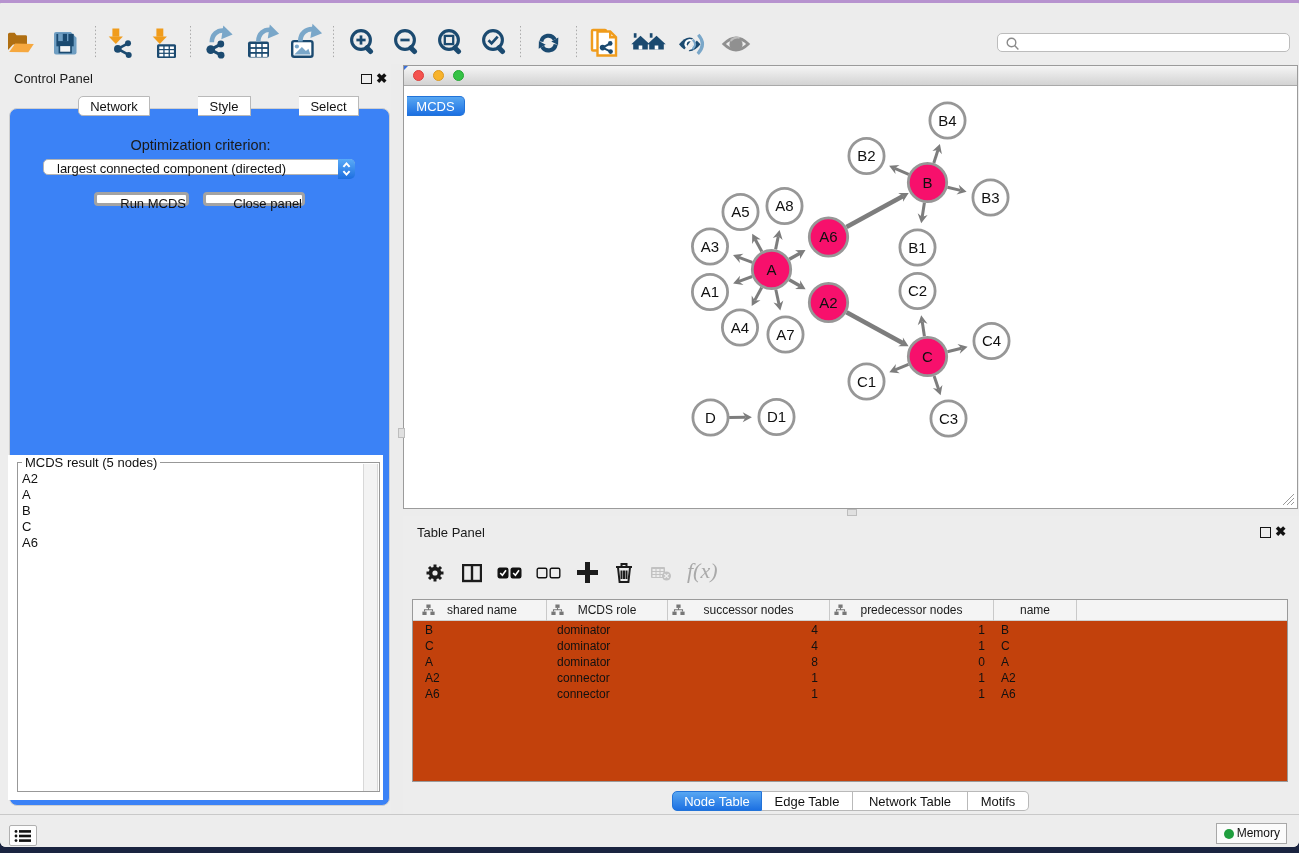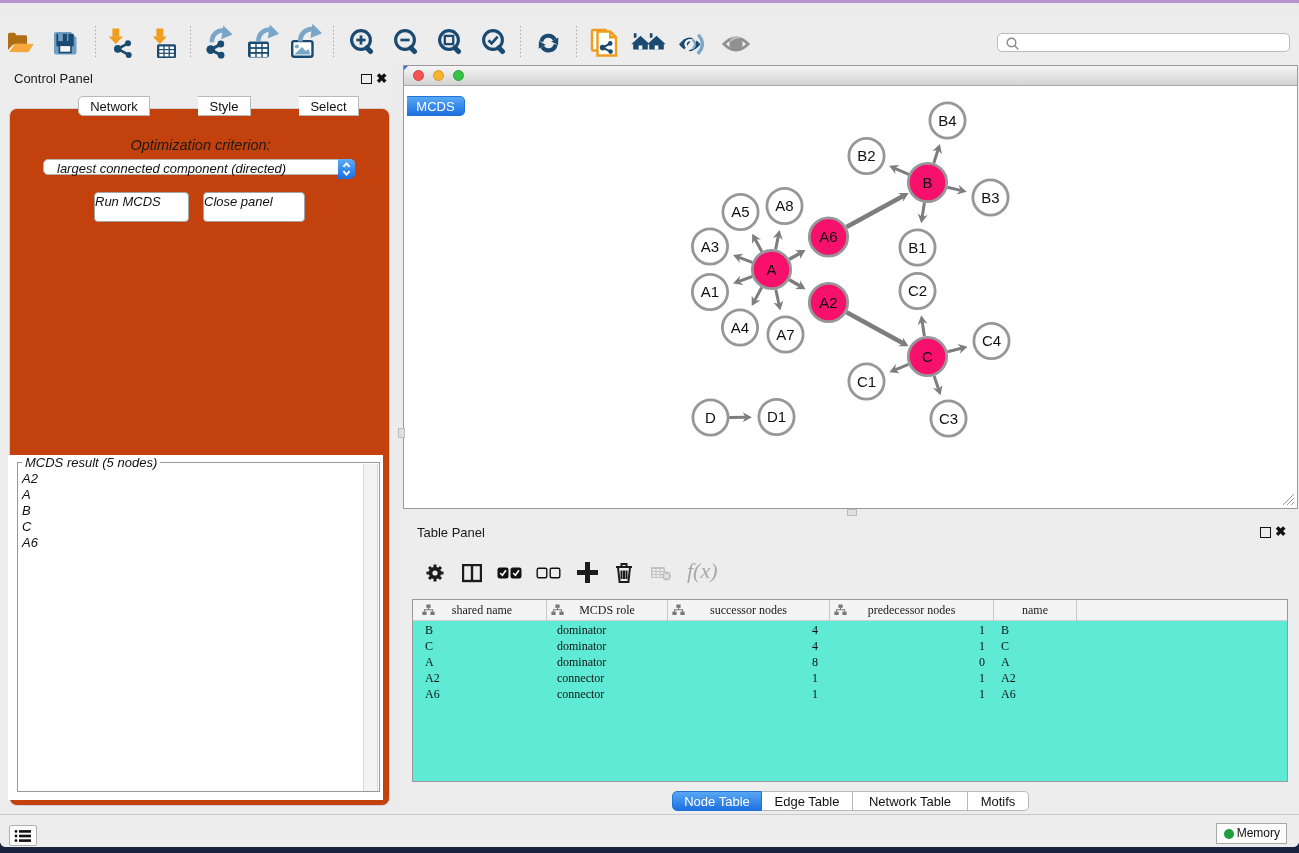--- a/index.html
+++ b/index.html
@@ -20,42 +20,42 @@
   #searchbox { position:absolute; left:997px; top:13px; width:293px; height:19px; background:#fff; border:1px solid #bcbcbc; border-radius:5px; }
   
   #cpanel { position:absolute; left:0; top:64px; width:391px; height:751px; background:#ededed; }
   #cpanel .hdr { position:absolute; left:14px; top:7px; font-size:13px; color:#1a1a1a; }
   .winbtns { position:absolute; font-size:13.5px; color:#111; }
   .tabs { position:absolute; display:flex; height:20px; font-size:13px; z-index:5; }
   .tab { background:#fff; border:1px solid #b9b9b9; border-left:none; color:#111; text-align:center; line-height:19px; }
   .tab.first { border-left:1px solid #b9b9b9; border-radius:5px 0 0 5px; }
   .tab.last { border-radius:0 5px 5px 0; }
   .tab.sel { background:linear-gradient(#58a7f2,#1c70e2); color:#fff; border-color:#2273d8; }
-  #cpbox { position:absolute; left:9px; top:44px; width:381px; height:698px; background:#c2410c; border:1px solid #cfcfcf; border-radius:8px;font-style:italic; }
+  #cpbox { position:absolute; left:9px; top:44px; width:381px; height:698px; background:#3b82f6; border:1px solid #cfcfcf; border-radius:8px; }
   #optlabel { position:absolute; left:0; top:28px; width:381px; text-align:center; font-size:14.5px; color:#1a1a1a; }
   #dropdown { position:absolute; left:33px; top:50px; width:312px; height:16px; background:#fff; border:1px solid #b3b3b3; border-radius:5px; font-size:13px; color:#111; line-height:18px; padding-left:13px; }
   #dropdown .spin { position:absolute; right:-1px; top:-1px; width:17px; height:20px; background:linear-gradient(#5aabf7,#1d6ee0); border-radius:0 5px 5px 0; }
-  .btn { position:absolute; height:30px; background:#fff; border:1px solid #a3a3a3; border-radius:4px; font-size:13px; color:#111; text-align:left; line-height:17px; }
+  .btn { position:absolute; height:14px; background:#fff; border:3px solid #a3a3a3; border-radius:4px; font-size:13px; color:#111; text-align:right; line-height:17px; }
   #mcdswhite { position:absolute; left:-2px; top:346px; width:375px; height:345px; background:#fff; }
   #mcdsbox { position:absolute; left:9px; top:7px; width:363px; height:330px; border:1px solid #989898; }
   #mcdsbox .lbl { position:absolute; left:4px; top:-8px; background:#fff; padding:0 3px; font-size:13px; color:#111; }
   #mcdslist { position:absolute; left:4px; top:8px; font-size:13px; line-height:16px; color:#111; }
   #mcdsscroll { position:absolute; right:1px; top:1px; width:15px; height:327px; background:#f3f3f3; border-left:1px solid #d8d8d8; border-right:1px solid #d8d8d8; }
   
   #netwin { position:absolute; left:403px; top:65px; width:895px; height:444px; background:#fff; border:1px solid #9b9b9b; }
   #nettitle { position:absolute; left:0; top:0; width:100%; height:20px; background:linear-gradient(#f5f5f5,#d3d3d3); border-bottom:1px solid #a9a9a9; }
   #nettitle .tl { width:11px; height:11px; top:4px; }
   #nettitle .red { left:9px; background:#f4534f; border:0.5px solid #dd3e3c; }
   #nettitle .yel { left:29px; background:#f7b32c; border:0.5px solid #dd9a20; }
   #nettitle .grn { left:49px; background:#35c245; border:0.5px solid #24a835; }
   #nettitle .ttl { position:absolute; width:100%; text-align:center; top:3px; font-size:13px; color:#2e2e2e; }
   
   #tpanel { position:absolute; left:403px; top:516px; width:896px; height:299px; background:#ededed; }
   #tpanel .hdr { position:absolute; left:14px; top:9px; font-size:13px; color:#1a1a1a; }
-  #tblbox { position:absolute; left:9px; top:83px; width:876px; height:183px; background:#5eead4; border:1px solid #9a9a9a;font-family:Liberation Serif, serif; }
+  #tblbox { position:absolute; left:9px; top:83px; width:876px; height:183px; background:#c2410c; border:1px solid #9a9a9a; }
   #thead { position:absolute; left:0; top:0; width:100%; height:21px; background:#f4f4f4; border-bottom:1px solid #cfcfcf; font-size:12px; color:#1a1a1a; }
   .thcell { position:absolute; top:0; height:21px; border-right:1px solid #c9c9c9; text-align:center; line-height:21px; }
   .trow { position:absolute; font-size:12px; color:#111; height:16px; line-height:16px; }
   .tcell { position:absolute; top:0; }
   .num { text-align:right; }
   .btabs { position:absolute; top:275px; }
   #membtn { z-index:6; position:absolute; left:813px; top:307px; width:71px; height:21px; background:#fbfbfb; border:1px solid #a8a8a8; font-size:12px; color:#111; line-height:19px; text-align:right; padding-right:6px; }
   #membtn .dot { position:absolute; left:7px; top:5px; width:10px; height:10px; border-radius:50%; background:#1f9e3e; }
   
   #statusbar { position:absolute; left:0; top:814px; width:100%; height:33px; background:#ededed; border-top:1px solid #c9c9c9; }

